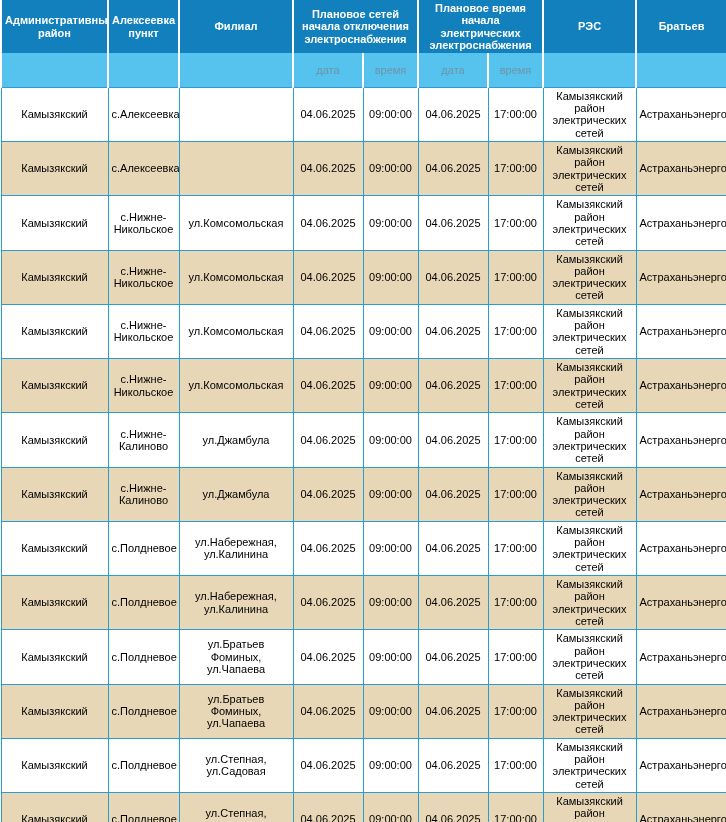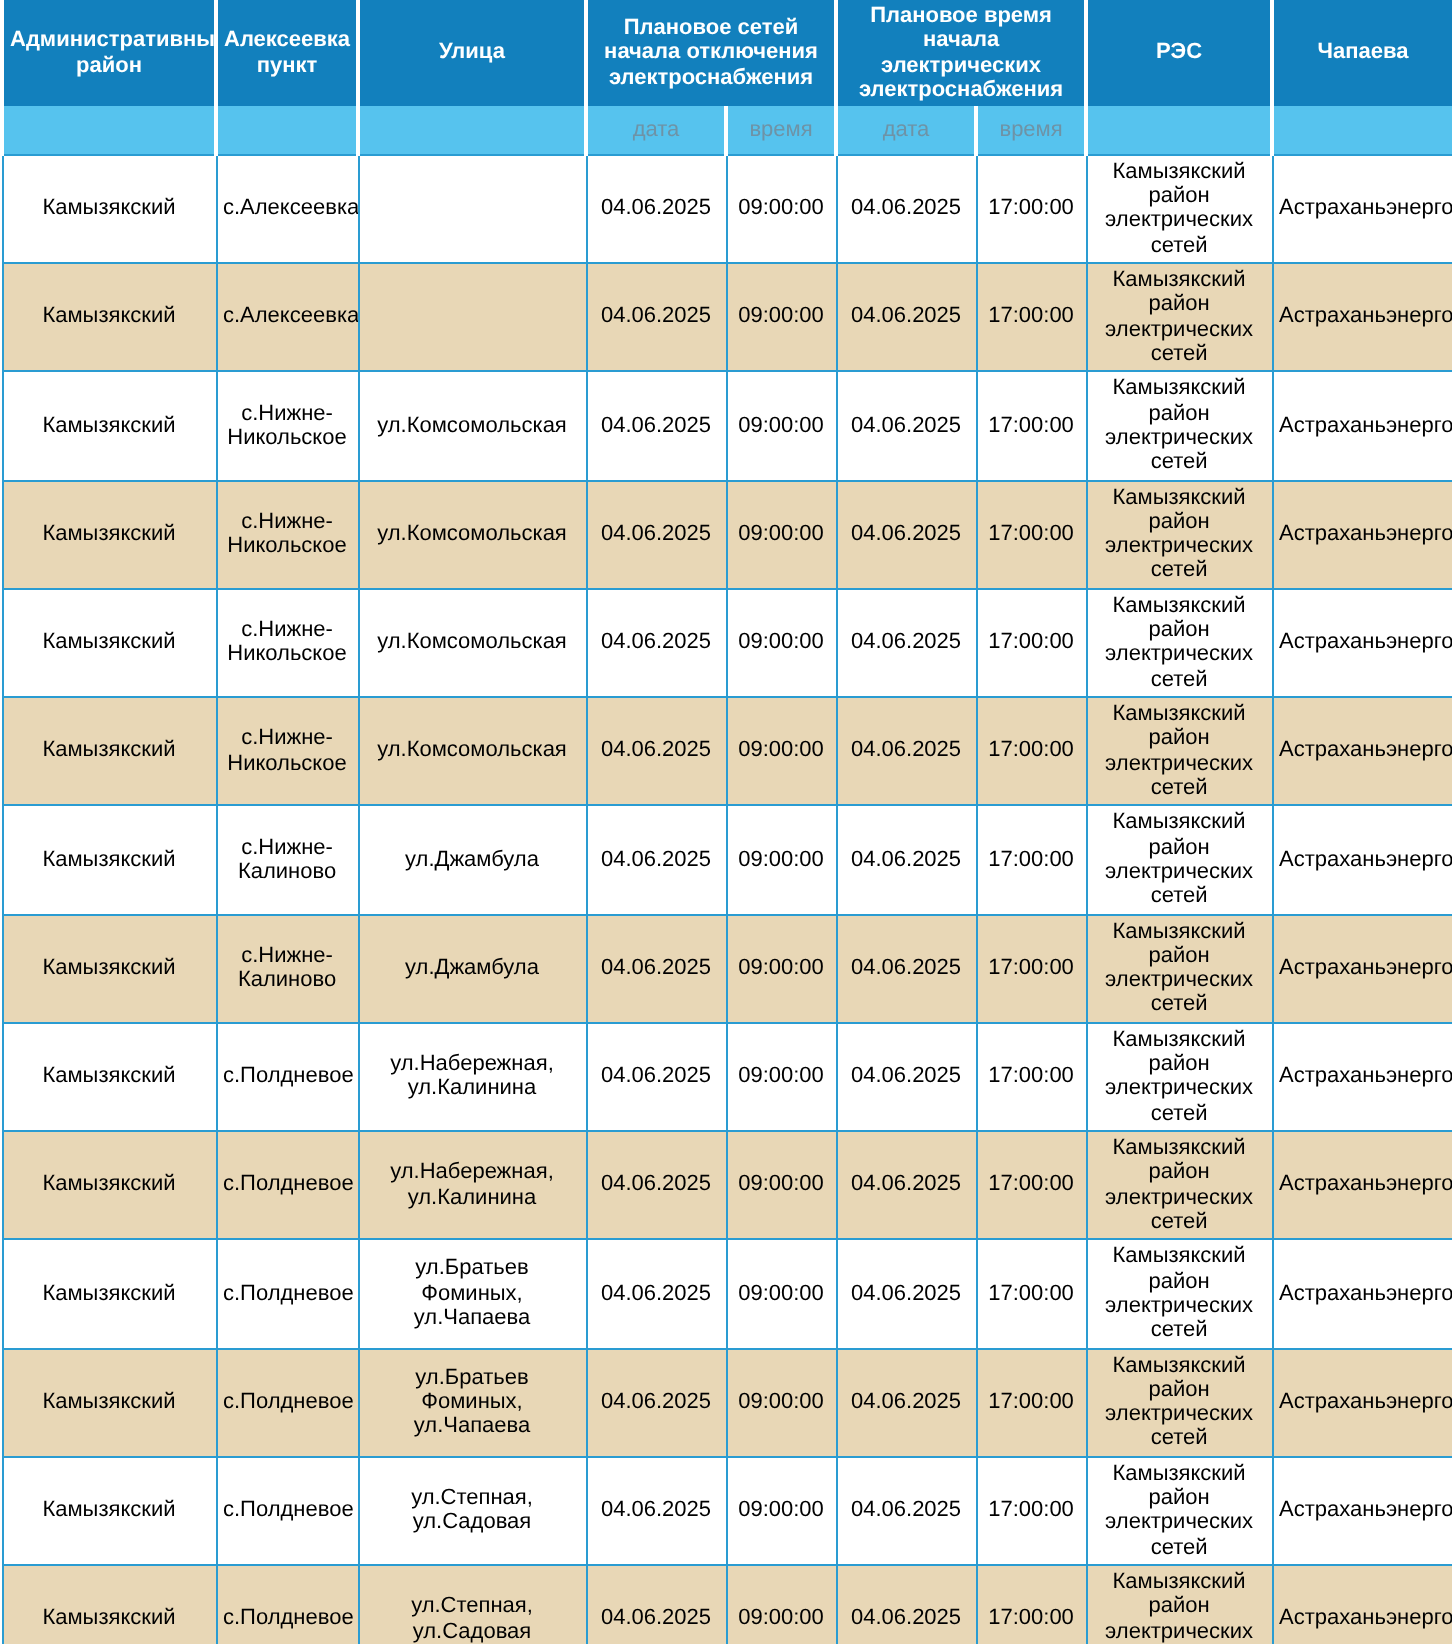--- a/index.html
+++ b/index.html
@@ -31,21 +31,21 @@
     color:var(--header-text);
     font-weight:bold;
     height:46px;
     border-left:2px solid #fff;border-right:2px solid #fff;
     border-top:none;border-bottom:none;
   }
   th.sub{
     background:var(--subheader-bg);
     color:var(--subheader-text);
     font-weight:normal;
-    height:24px;
+    height:34px;
     border-left:2px solid #fff;border-right:2px solid #fff;
     border-top:none;
     border-bottom:1px solid var(--border-blue);
   }
   td{
     border:1px solid var(--border-blue);
     color:var(--cell-text);
     height:50px;
   }
   tr.white td{background:var(--row-white);}
@@ -63,25 +63,25 @@
     <col style="width:55px">
     <col style="width:70px">
     <col style="width:55px">
     <col style="width:93px">
     <col style="width:91px">
   </colgroup>
   <thead>
     <tr>
       <th class="main">Административный район</th>
       <th class="main">Алексеевка пункт</th>
-      <th class="main">Улица</th>
+      <th class="main">Филиал</th>
       <th class="main" colspan="2">Плановое сетей начала отключения электроснабжения</th>
       <th class="main" colspan="2">Плановое время начала электрических электроснабжения</th>
       <th class="main">РЭС</th>
-      <th class="main">Чапаева</th>
+      <th class="main">Братьев</th>
     </tr>
     <tr>
       <th class="sub"></th>
       <th class="sub"></th>
       <th class="sub"></th>
       <th class="sub">дата</th>
       <th class="sub">время</th>
       <th class="sub">дата</th>
       <th class="sub">время</th>
       <th class="sub"></th>

